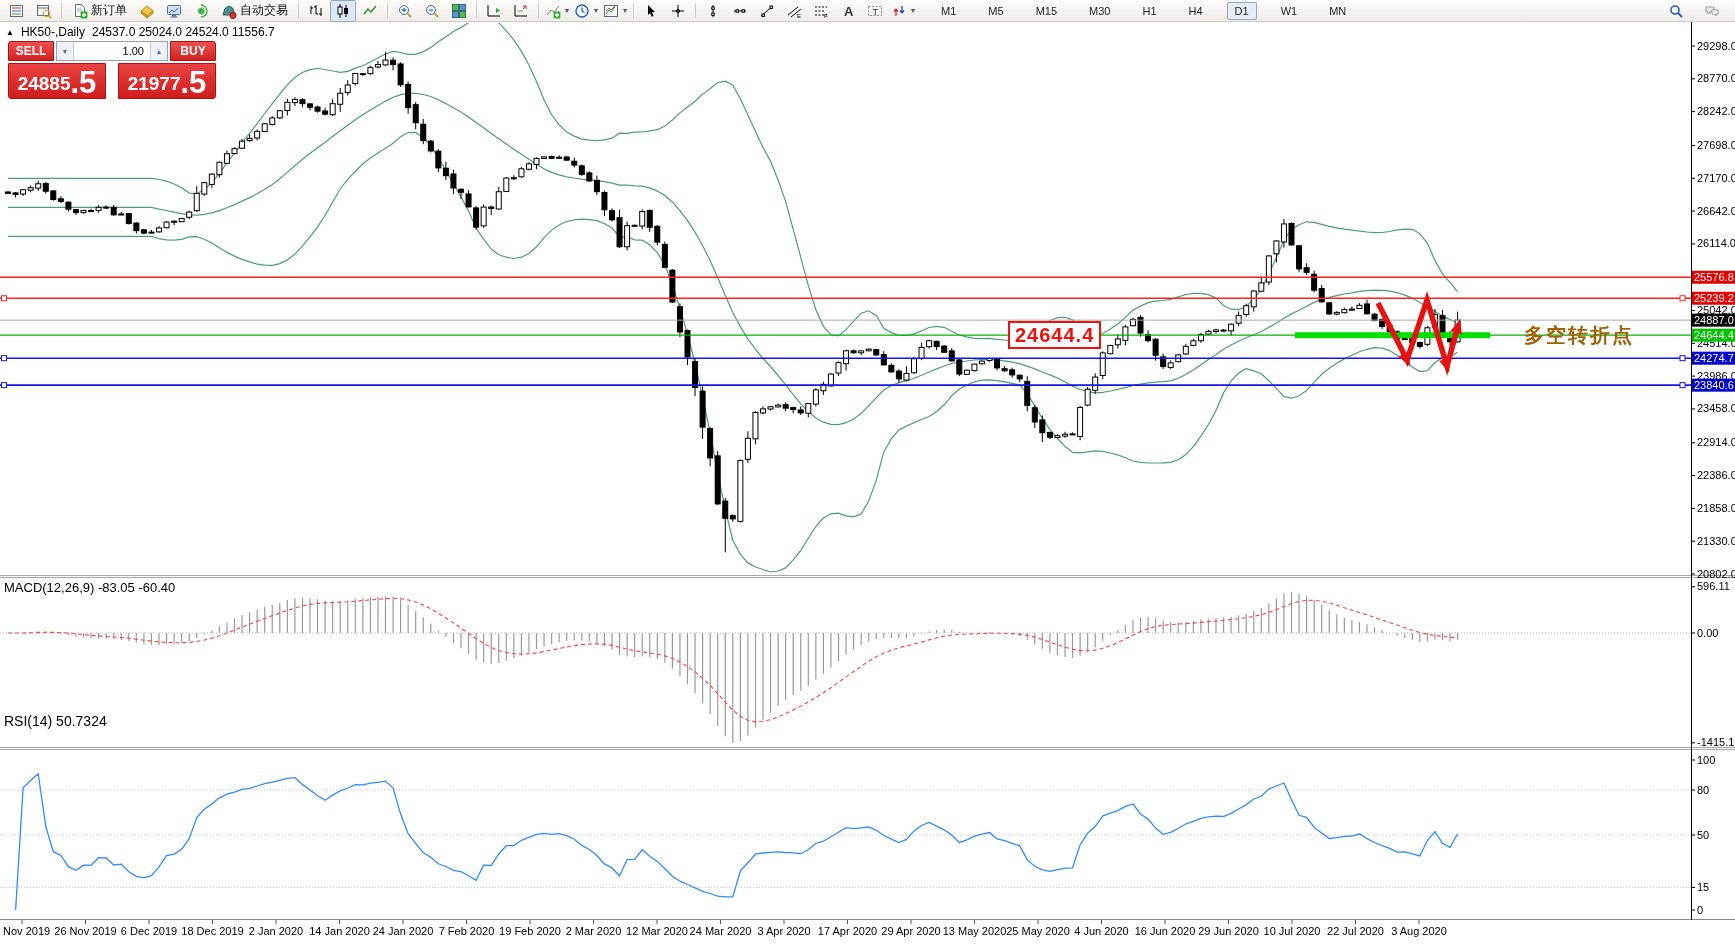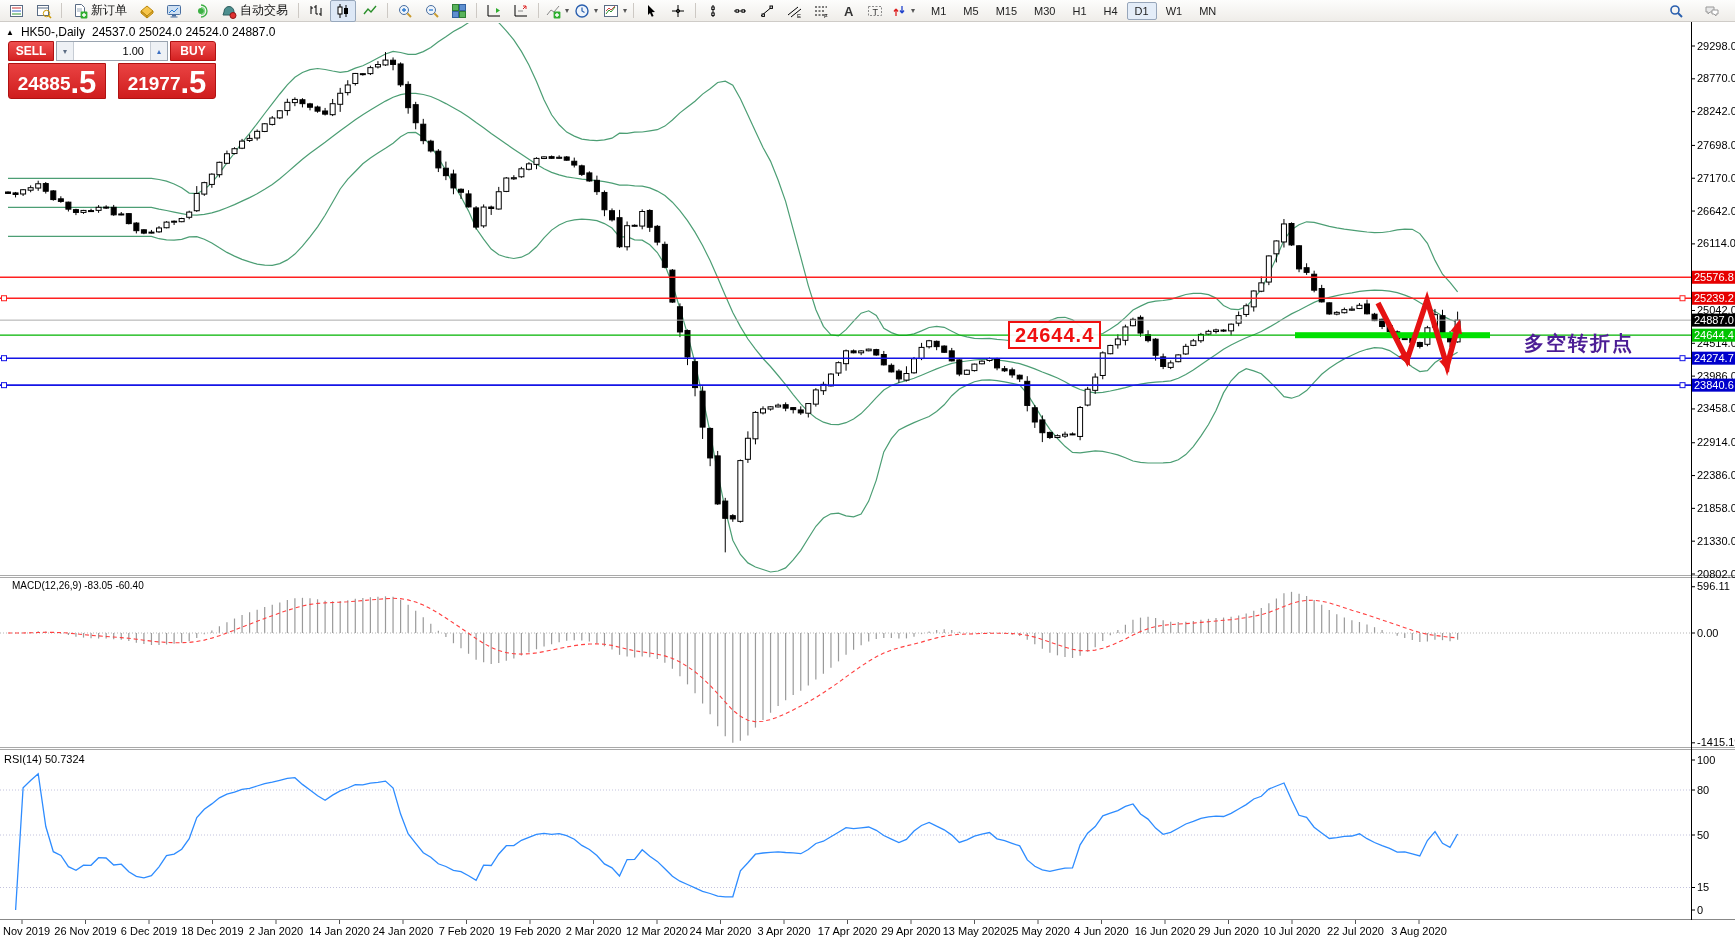--- a/index.html
+++ b/index.html
@@ -3,41 +3,41 @@
 <meta charset="utf-8">
 <style>
   html,body{margin:0;padding:0}
   body{font-family:"Liberation Sans", sans-serif;}
   #app{position:relative;width:1735px;height:945px;background:#fff;overflow:hidden}
 
   
   #toolbar{position:absolute;left:0;top:0;width:1735px;height:22px;background:linear-gradient(#fdfdfc,#efede9);
     border-bottom:1px solid #cfccc8;display:flex;align-items:center;z-index:6;padding:0 4px;box-sizing:border-box}
   #toolbar-left{display:flex;align-items:center;gap:1px}
-  #toolbar-periods{display:flex;margin-left:6px;gap:1px}
+  #toolbar-periods{display:flex;margin-left:16px;gap:16px}
   #toolbar-right{margin-left:auto;display:flex;align-items:center;gap:10px;padding-right:6px}
   .tb{height:20px;min-width:22px;display:flex;align-items:center;justify-content:center;gap:3px;
       border:1px solid transparent;border-radius:2px;padding:0 1px;cursor:default}
   .tb.withlabel{padding:16px 5px}
   .tb.pressed{border-color:#98a8bc;background:#dde8f6}
   .lbl{font-size:12px;color:#111;white-space:nowrap}
   .caret{font-size:8px;color:#555;margin-left:1px}
   .sep{width:1px;height:15px;background:#cdc9c4;margin:0 3px}
   .pd{font-size:11px;color:#222;padding:2px 7px;border:1px solid transparent;border-radius:2px}
   .pd.active{border-color:#97a6ba;background:#e4edf8}
   .ticon{display:flex}
 
   
   #chart-title{position:absolute;left:6px;top:25px;font-size:12px;color:#000;z-index:4;display:flex;gap:7px;align-items:center}
   .tri{font-size:8px;color:#000}
-  #macd-label{position:absolute;left:12px;top:580px;font-size:10px;color:#000;z-index:3}
-  #rsi-label{position:absolute;left:4px;top:753px;font-size:11px;color:#000;z-index:3}
+  #macd-label{position:absolute;left:4px;top:580px;font-size:13px;color:#000;z-index:3}
+  #rsi-label{position:absolute;left:4px;top:713px;font-size:14px;color:#000;z-index:3}
   #price-flag{position:absolute;left:1008px;top:321px;border:2px solid #f01010;color:#f01010;font-size:20px;
     font-weight:bold;letter-spacing:1px;background:rgba(255,255,255,.93);padding:0 5px;line-height:24px;z-index:3}
-  #cn-note{position:absolute;left:1524px;top:330px;font-size:20px;font-weight:bold;color:#4c1d95;
+  #cn-note{position:absolute;left:1524px;top:322px;font-size:20px;font-weight:bold;color:#a16207;
     letter-spacing:2px;z-index:3;white-space:nowrap}
 
   
   #trade-panel{position:absolute;left:8px;top:41px;width:168px;height:58px;z-index:4}
   .tp-row1{position:absolute;left:0;top:0;width:208px;height:20px;display:flex;gap:2px}
   .tp-sell,.tp-buy{width:46px;background:linear-gradient(#ef5050,#d42222);border:1px solid #b01212;color:#fff;
     font-size:12px;font-weight:bold;display:flex;align-items:center;justify-content:center;box-sizing:border-box}
   .tp-sell{border-radius:3px 0 0 0}.tp-buy{border-radius:0 3px 0 0}
   .tp-vol{flex:1;background:#fff;border:1px solid #9aa4b0;display:flex;align-items:stretch;box-sizing:border-box}
   .vol-btn{width:16px;background:#eef1f5;color:#5b6c84;font-size:8px;display:flex;align-items:center;justify-content:center}
@@ -1097,21 +1097,21 @@
         <line x1="1355.5" y1="920" x2="1355.5" y2="924" stroke="#555"></line>
         <text x="1355.5" y="935" fill="#000" text-anchor="middle">22 Jul 2020</text>
         <line x1="1419" y1="920" x2="1419" y2="924" stroke="#555"></line>
         <text x="1419" y="935" fill="#000" text-anchor="middle">3 Aug 2020</text>
       </g>
     </svg>
 
   <div id="chart-title">
     <span class="tri">▲</span>
     <span>HK50-,Daily</span>
-    <span>24537.0 25024.0 24524.0 24887.0</span>
+    <span>24537.0 25024.0 24524.0 11556.7</span>
   </div>
 
   <div id="trade-panel">
     <div class="tp-row1">
       <div class="tp-sell">SELL</div>
       <div class="tp-vol">
         <div class="vol-btn vol-dn">▾</div>
         <div class="vol-val">1.00</div>
         <div class="vol-btn vol-up">▴</div>
       </div>

